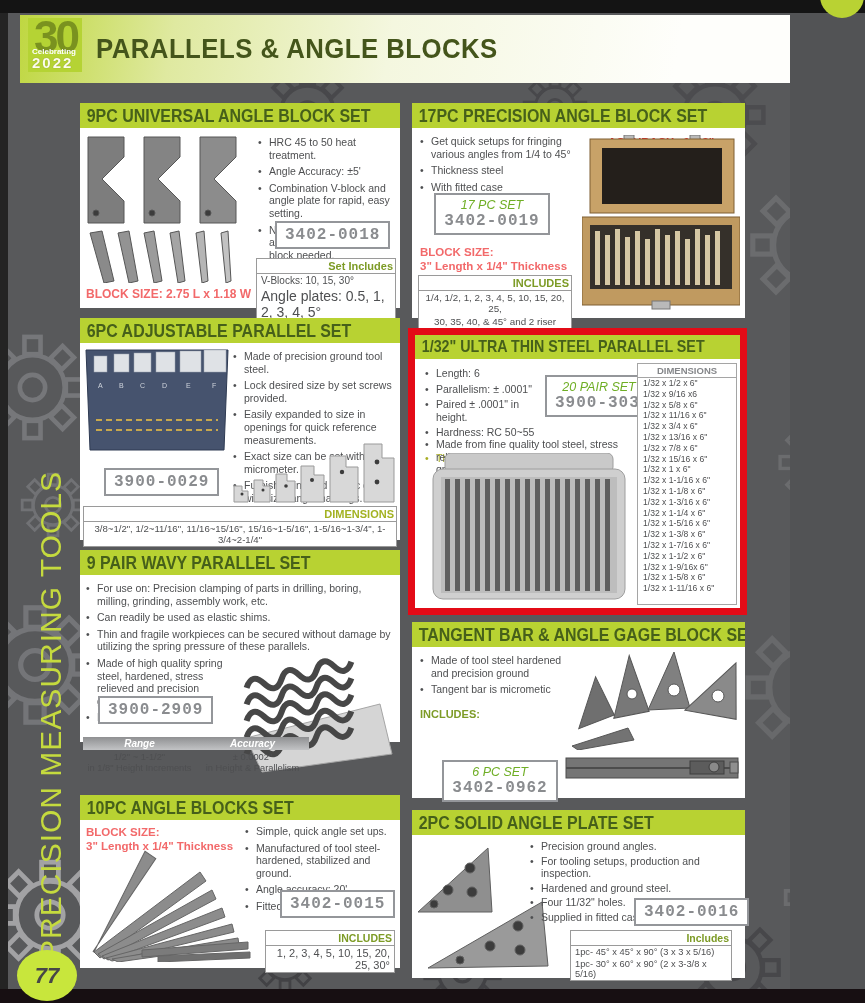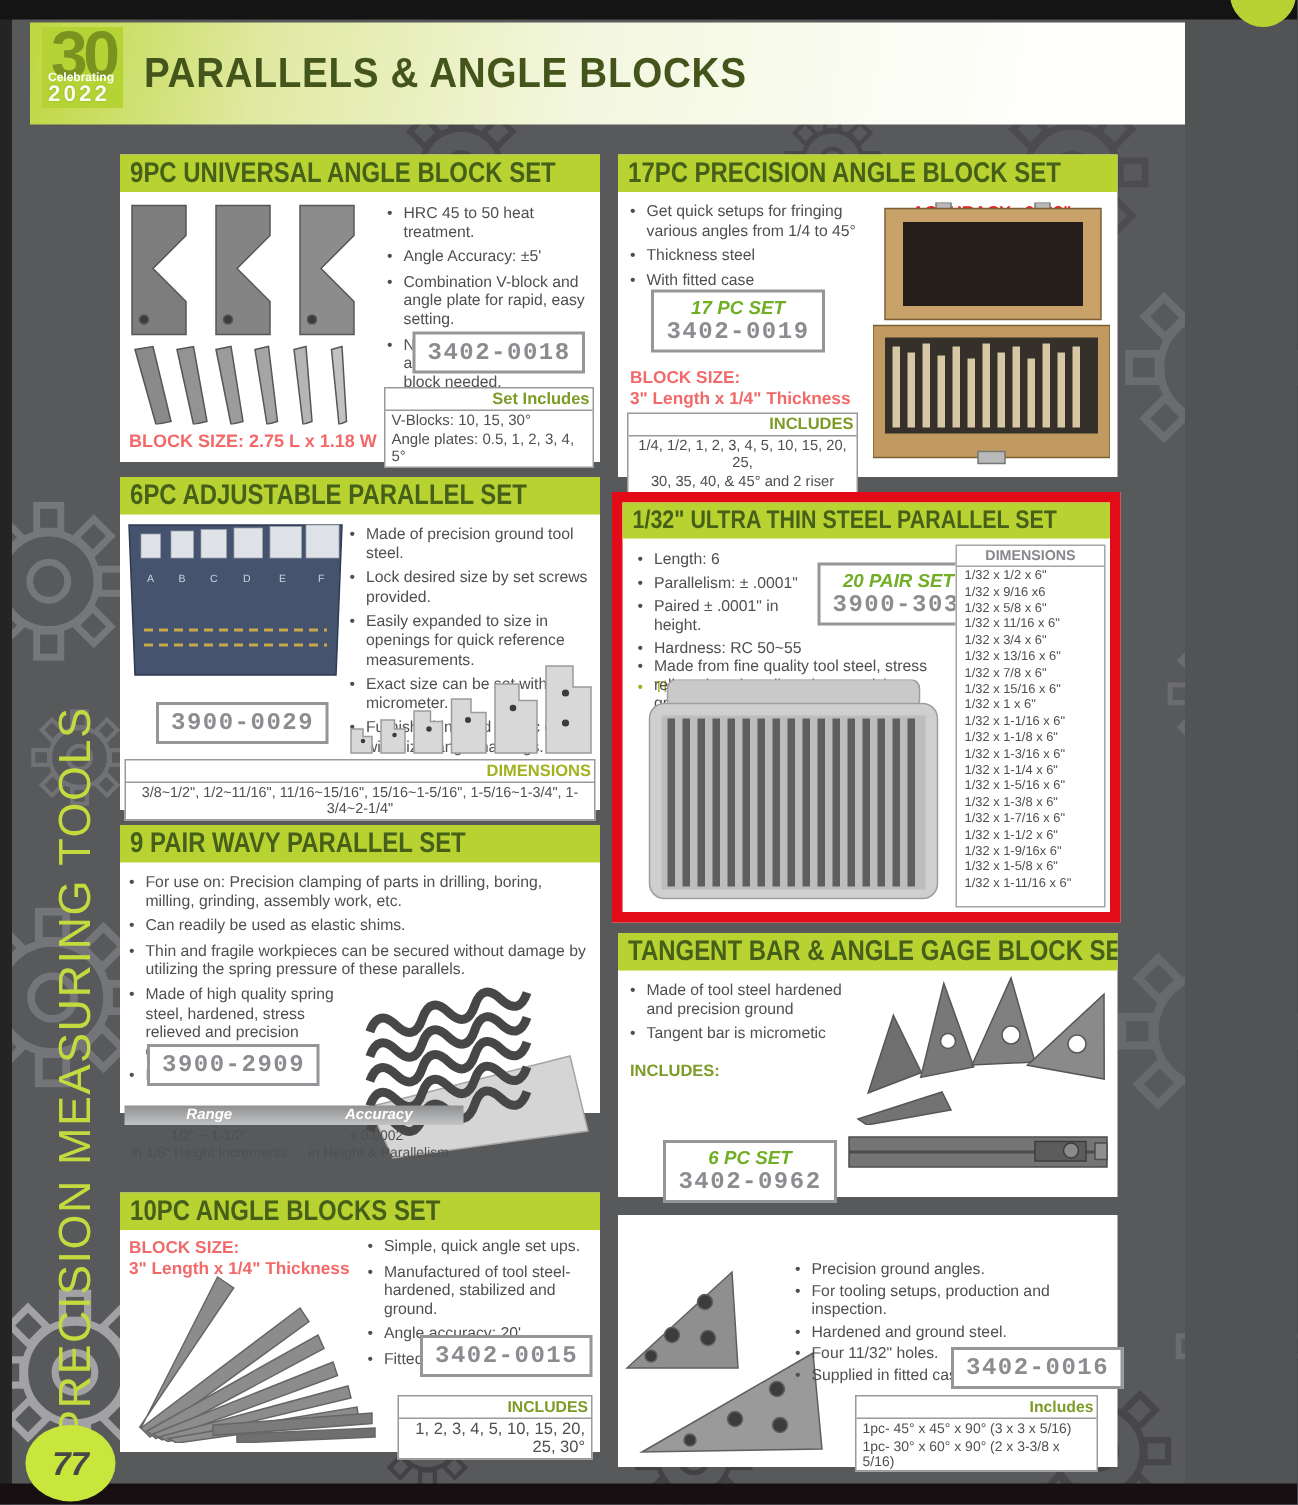--- a/index.html
+++ b/index.html
@@ -23,21 +23,21 @@
   .pagetitle span{display:inline-block;transform:scaleX(.92);transform-origin:0 50%;}
   
   .card{position:absolute;background:#ffffff;z-index:2;}
   .bar{height:25px;background:#b8d232;overflow:hidden;white-space:nowrap;}
   .bar span{display:inline-block;transform:scaleX(.84);transform-origin:0 50%;font-weight:bold;font-size:19px;color:#46601a;padding:2px 0 0 8px;letter-spacing:0;}
   ul.bul{list-style:none;margin:0;padding:0;position:absolute;}
   ul.bul li{position:relative;padding-left:11px;font-size:10.5px;line-height:1.2;color:#4e4f51;margin-bottom:4px;}
   ul.bul li:before{content:"•";position:absolute;left:0;top:0;color:#4e4f51;}
   .pnbox{position:absolute;background:#fff;border:2px solid #94969a;text-align:center;padding:3px 8px;}
   .pn{font-family:"Liberation Mono",monospace;font-weight:bold;font-size:16px;color:#8a8c8f;letter-spacing:1px;white-space:nowrap;}
-  .setlbl{font-style:italic;font-weight:bold;font-size:12.5px;color:#6fae25;white-space:nowrap;}
+  .setlbl{font-style:italic;font-weight:normal;font-size:12.5px;color:#6fae25;white-space:nowrap;}
   .redtxt{color:#ed1c24;font-weight:bold;}
   .blocksize{position:absolute;color:#f2696a;font-weight:bold;font-size:12px;white-space:nowrap;}
   .bs2{font-size:11.5px;line-height:1.25;}
   .tbl{position:absolute;border:1px solid #9a9a9a;background:#fff;}
   .tblhead{font-weight:bold;text-align:right;border-bottom:1px solid #9a9a9a;padding:1px 2px;}
   .tblrow{color:#4e4f51;padding:1px 4px;}
   .green-h{color:#7d9b26;}
   .yel-h{color:#a3b222;}
   
   .dimsbox{position:absolute;border:1px solid #a5a5a5;background:#fff;}
@@ -168,21 +168,21 @@
       <li>Angle Accuracy: ±5'</li>
       <li>Combination V-block and angle plate for rapid, easy setting.</li>
       <li>No sine vise, sine plate, angle vise, chart or gage block needed.</li>
     </ul>
     <div class="pnbox" style="left:195px;top:118px">
       <div class="pn">3402-0018</div>
     </div>
     <div class="tbl" style="left:176px;top:155px;width:138px">
       <div class="tblhead green-h" style="font-size:11px">Set Includes</div>
       <div class="tblrow" style="font-size:10px">V-Blocks: 10, 15, 30°</div>
-      <div class="tblrow" style="font-size:10px">Angle plates: 0.5, 1, 2, 3, 4, 5°</div>
+      <div class="tblrow" style="font-size:14px">Angle plates: 0.5, 1, 2, 3, 4, 5°</div>
     </div>
     <div class="blocksize" style="left:6px;top:184px">BLOCK SIZE: 2.75 L x 1.18 W</div>
   </div>
 
   <div class="card" style="left:412px;top:103px;width:333px;height:215px;">
     <div class="bar"><span>17PC PRECISION ANGLE BLOCK SET</span></div>
     <ul class="bul" style="left:8px;top:32px;width:165px">
       <li>Get quick setups for fringing various angles from 1/4 to 45°</li>
       <li>Thickness steel</li>
       <li>With fitted case</li>
@@ -451,20 +451,21 @@
         <polygon points="22,106 142,58 145,67 28,110"></polygon>
         <polygon points="26,108 152,74 154,82 32,111"></polygon>
         <polygon points="32,109 158,88 159,95 38,112"></polygon>
         <polygon points="62,100 168,92 168,99 62,107" fill="#7b7b7b"></polygon>
         <polygon points="78,106 170,102 170,108 78,112" fill="#6f6f6f"></polygon>
       </g>
     </svg>
   </div>
 
   <div class="card" style="left:412px;top:810px;width:333px;height:168px;">
+    <div class="bar"><span>2PC SOLID ANGLE PLATE SET</span></div>
     <svg class="imgbox" style="left:2px;top:32px" width="148" height="132" viewBox="0 0 148 132">
       <g stroke="#5f5f5f" stroke-width="1">
         <polygon points="4,70 74,6 78,70" fill="#8f8f8f"></polygon>
         <circle cx="56" cy="26" r="5" fill="#3c3c3c"></circle>
           <circle cx="34" cy="48" r="5" fill="#3c3c3c"></circle>
         <circle cx="58" cy="50" r="5" fill="#3c3c3c"></circle>
           <circle cx="20" cy="62" r="4" fill="#3c3c3c"></circle>
         <polygon points="14,126 128,60 134,124" fill="#9a9a9a"></polygon>
         <circle cx="104" cy="84" r="5" fill="#3c3c3c"></circle>
           <circle cx="76" cy="104" r="5" fill="#3c3c3c"></circle>

